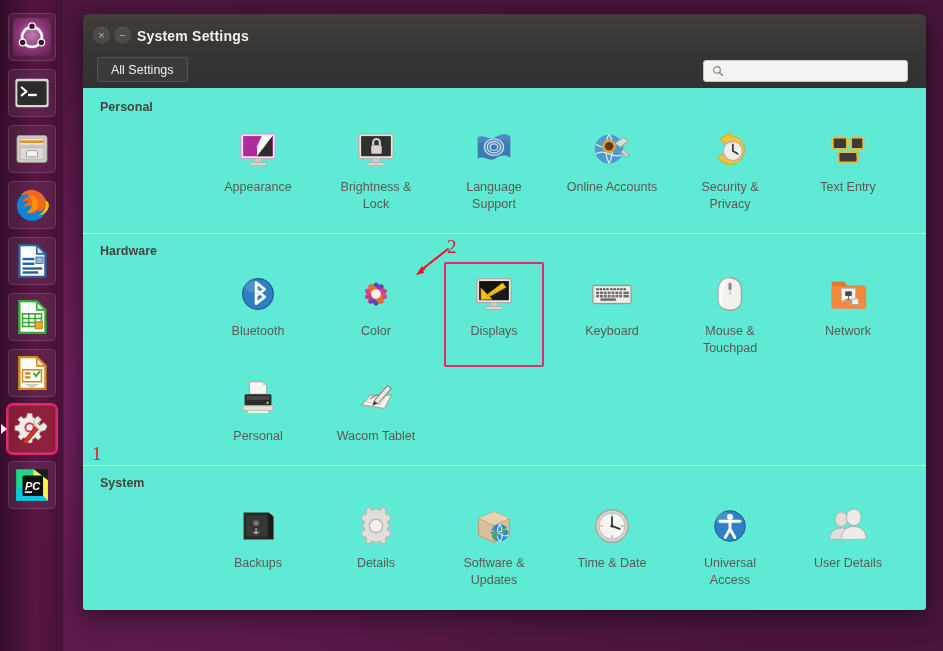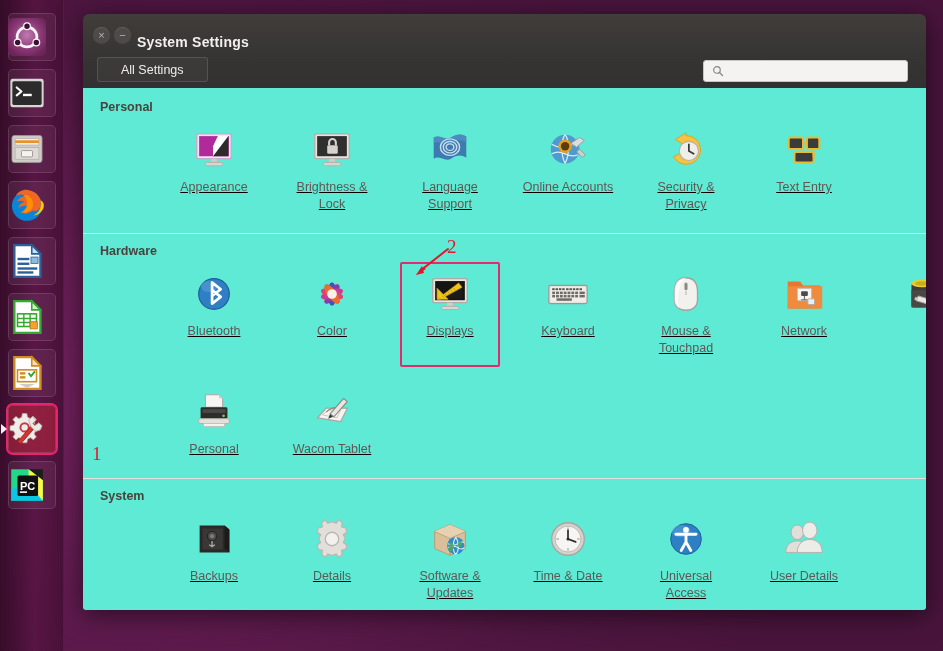--- a/index.html
+++ b/index.html
@@ -36,24 +36,25 @@
     background: linear-gradient(90deg, rgba(48,10,36,0.86) 0%, rgba(86,20,66,0.82) 55%, rgba(70,16,54,0.88) 100%);
     border-right: 1px solid rgba(255,255,255,0.10);
     padding-top: 8px;
     z-index: 5;
   }
   .launcher-item {
     position: relative;
     width: 48px; height: 48px;
     margin: 5px auto 8px auto;
     border-radius: 5px;
-    display: flex; align-items: center; justify-content: flex-start;
+    display: flex; align-items: center; justify-content: center;
     background: rgba(255,255,255,0.06);
     box-shadow: inset 0 0 0 1px rgba(255,255,255,0.12);
     overflow: visible;
+    font-style: italic;
   }
   .launcher-item .ic { width: 38px; height: 38px; display:block; }
   .launcher-item.selected {
     outline: 2px solid #e8246d;
     outline-offset: 0px;
     background: rgba(190,40,60,0.55);
   }
   .launcher-item.selected:before {
     content:"";
     position:absolute; left:-7px; top:50%; transform: translateY(-50%);
@@ -84,27 +85,27 @@
     display: flex; gap: 4px;
   }
   .wbtn {
     width: 17px; height: 17px; border-radius: 50%;
     background: #4d4a48;
     box-shadow: inset 0 1px 0 rgba(255,255,255,0.10);
     display: flex; align-items: center; justify-content: center;
     color: #b9b4b0; font-size: 11px; line-height: 1;
   }
   .win-title {
-    position: absolute; left: 54px; top: 20px;
+    position: absolute; left: 54px; top: 14px;
     color: #f2efed; font-size: 14px; font-weight: bold;
     letter-spacing: .2px;
   }
   #allsettings {
     position: absolute; left: 14px; top: 43px;
-    height: 25px; padding: 0 23px;
+    height: 25px; padding: 0 13px;
     display: flex; align-items: center;
     color: #efecea; font-size: 12.5px;
     border: 1px solid rgba(255,255,255,0.13);
     border-radius: 3px;
     background: rgba(255,255,255,0.035);
   }
   #searchbox {
     position: absolute; right: 18px; top: 46px;
     width: 205px; height: 22px;
     background: #f4f3f1;
@@ -130,23 +131,22 @@
 
   .section { padding: 0 0 4px 0; position: relative; }
   .section + .section { border-top: 1px solid #e3e1de; margin-top: 6px; padding-top: 8px; }
   .section-title {
     font-size: 12.5px; font-weight: bold; color: #49443f;
     padding: 2px 0 4px 17px;
   }
   .grid {
     display: grid;
     grid-template-columns: repeat(7, 118px);
-    padding-left: 72px;
-    row-gap: 13px;
-    text-decoration: underline;
+    padding-left: 116px;
+    row-gap: 0px;
   }
   .cell {
     width: 100px;
     margin: 0 auto;
     padding: 6px 2px 8px 2px;
     display: flex; flex-direction: column; align-items: center;
     text-align: center;
     border: 2px solid transparent;
     border-radius: 2px;
   }

